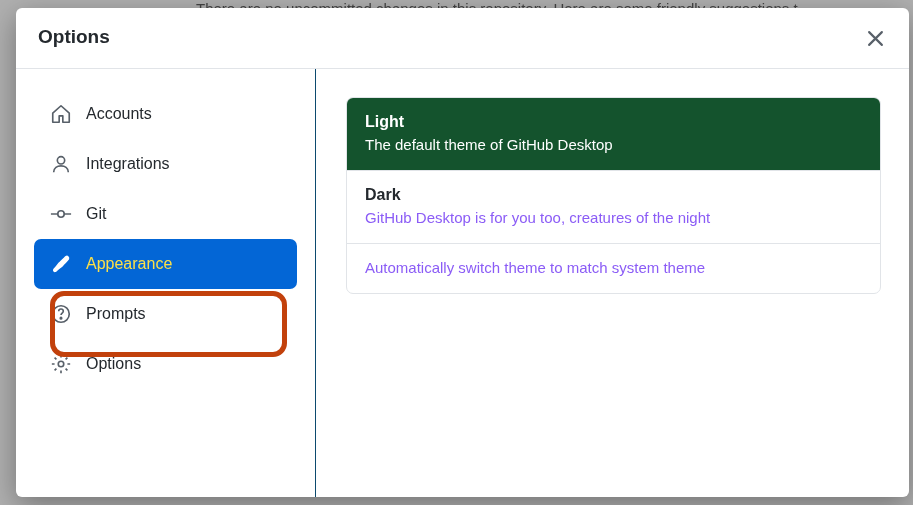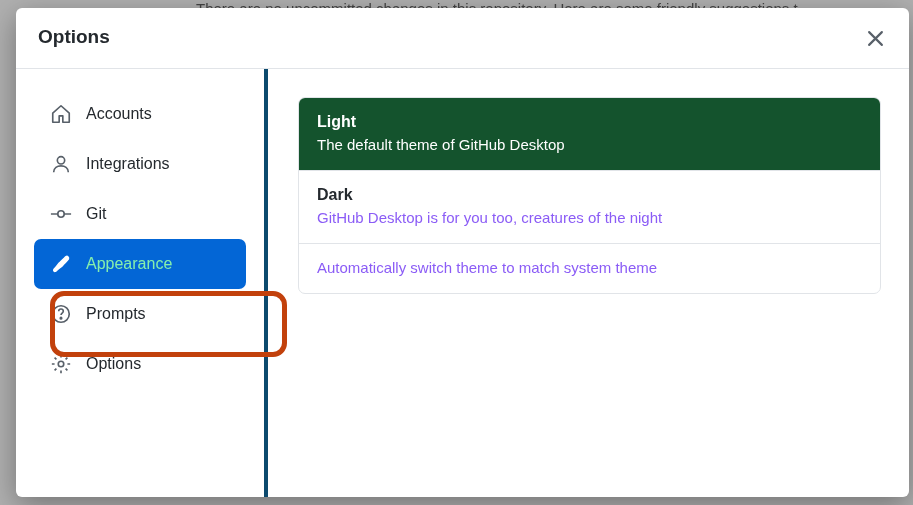--- a/index.html
+++ b/index.html
@@ -3,24 +3,24 @@
   <meta charset="utf-8">
   <style>
     * { margin: 0; padding: 0; box-sizing: border-box; }
     body { width: 913px; height: 505px; font-family: -apple-system, BlinkMacSystemFont, "Segoe UI", Helvetica, Arial, sans-serif; background: #b0b0b0; overflow: hidden; position: relative; }
     .backtext { position: absolute; top: 0; left: 196px; color: #444; font-size: 15px; white-space: nowrap; }
     .modal { position: absolute; top: 8px; left: 16px; right: 4px; bottom: 8px; background: #fff; border-radius: 6px; box-shadow: 0 8px 30px rgba(0,0,0,0.35); display: flex; flex-direction: column; overflow: hidden; }
     .modal-header { display: flex; align-items: flex-start; justify-content: space-between; padding: 18px 22px; border-bottom: 1px solid #e1e4e8; }
     .modal-title { font-size: 19px; font-weight: 600; color: #24292e; }
     .close-btn { width: 24px; height: 24px; display: flex; align-items: center; justify-content: center; cursor: pointer; color: #586069; }
     .modal-body { flex: 1; display: flex; overflow: hidden; }
-    .sidebar { width: 252px; border-right: 4px solid #0c4a6e; padding: 20px 18px; }
+    .sidebar { width: 300px; border-right: 1px solid #0c4a6e; padding: 20px 18px; }
     .nav-item { display: flex; align-items: center; gap: 14px; padding: 14px 16px; border-radius: 7px; cursor: pointer; color: #24292e; font-size: 16px; }
     .nav-item .icon { width: 22px; height: 22px; display: flex; align-items: center; justify-content: center; flex-shrink: 0; }
-    .nav-item.selected { background: #0366d6; color: #86efac; }
+    .nav-item.selected { background: #0366d6; color: #fde047; }
     .nav-item.selected svg { stroke: #fff; fill: #fff; }
     .highlight-frame { position: absolute; border: 5px solid #c2410c; border-radius: 14px; pointer-events: none; }
     .main { flex: 1; padding: 28px 28px 28px 30px; }
     .theme-list { border: 1px solid #e1e4e8; border-radius: 7px; overflow: hidden; }
     .theme-option { padding: 15px 18px 17px 18px; border-bottom: 1px solid #e1e4e8; cursor: pointer; }
     .theme-option:last-child { border-bottom: none; }
     .theme-option.selected { background: #14532d; color: #fff; }
     .theme-title { font-size: 16px; font-weight: 700; margin-bottom: 5px; }
     .theme-desc { font-size: 15px; color: #8b5cf6; }
     .theme-option.selected .theme-desc { color: #fff; }

